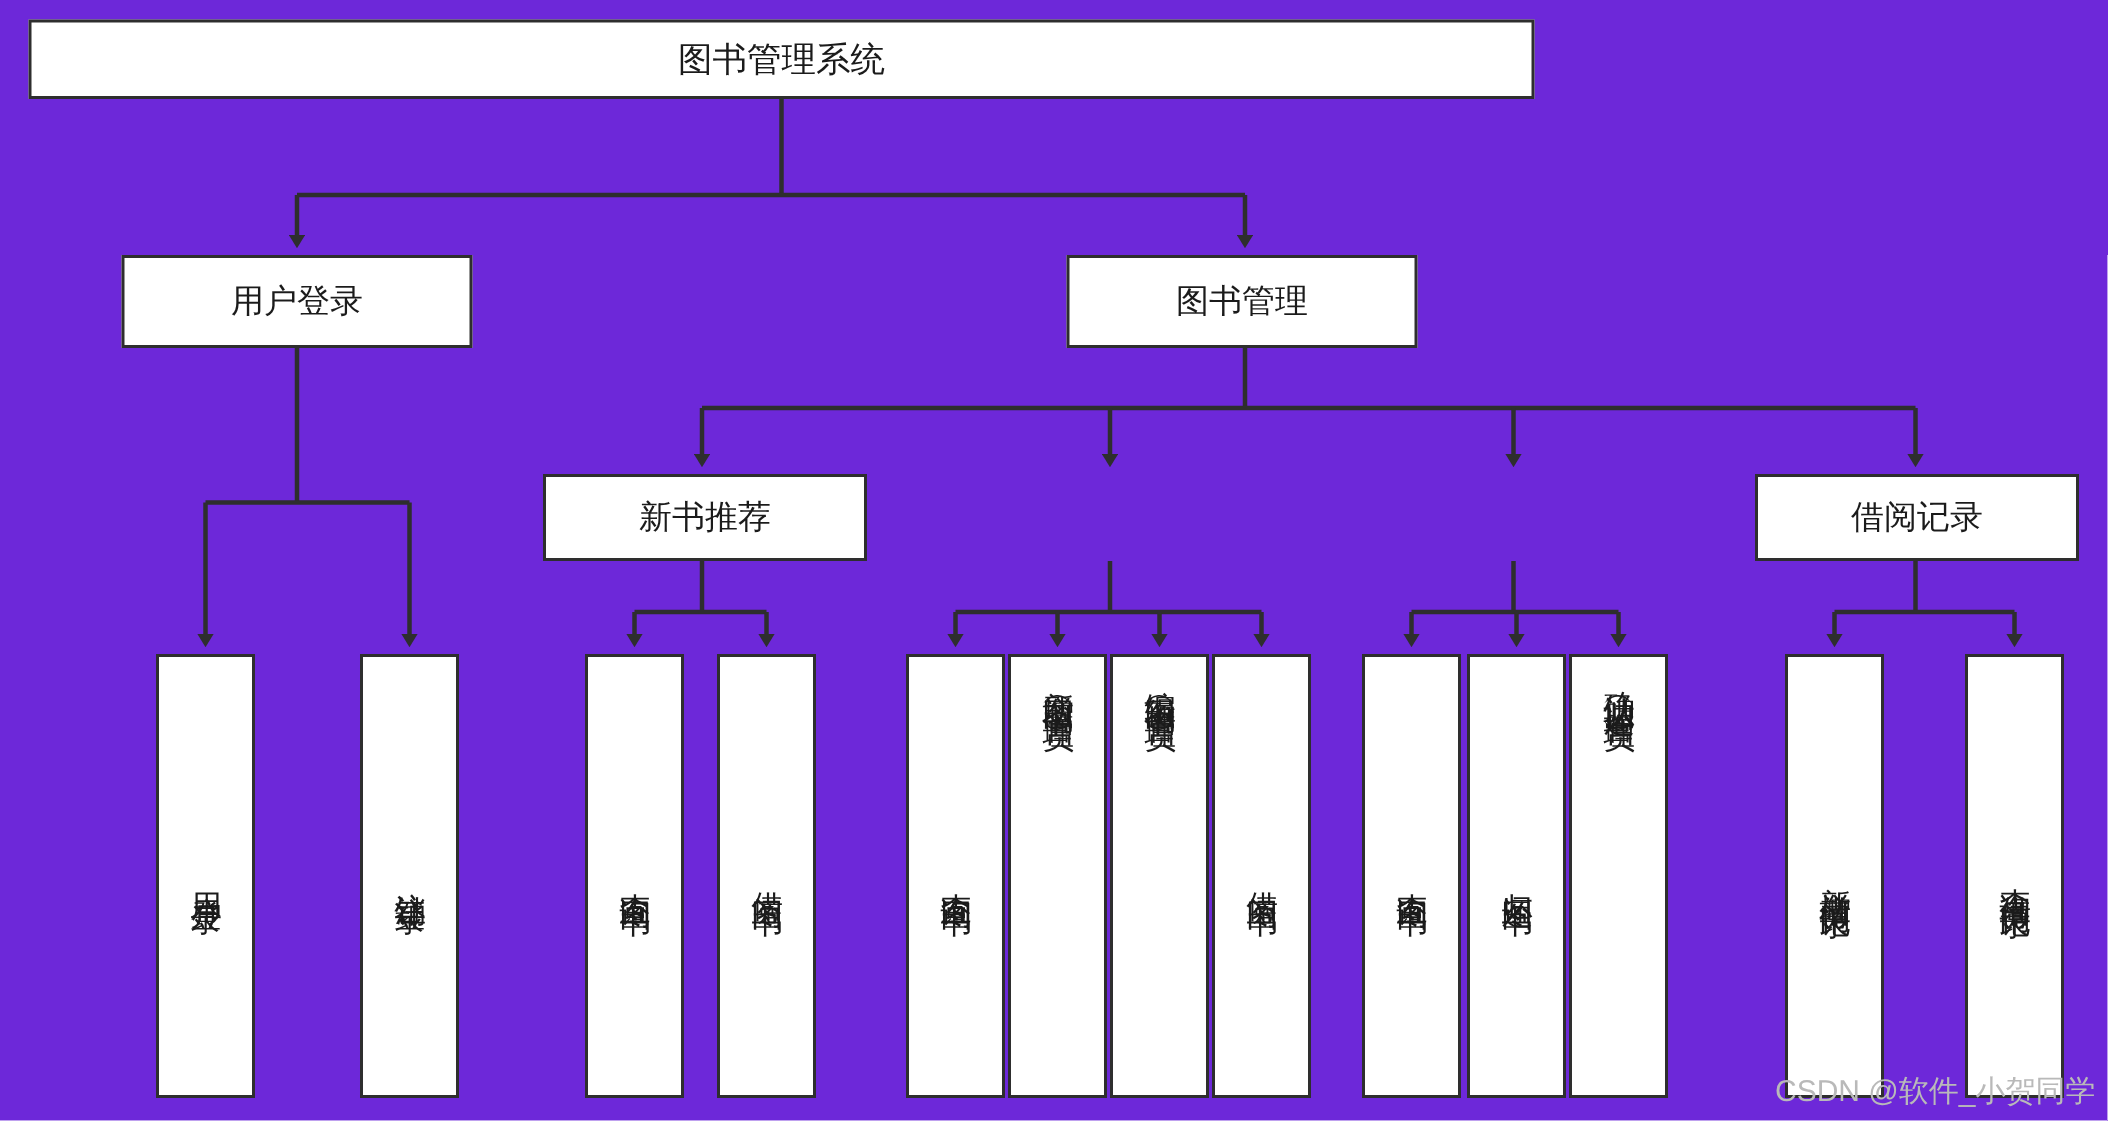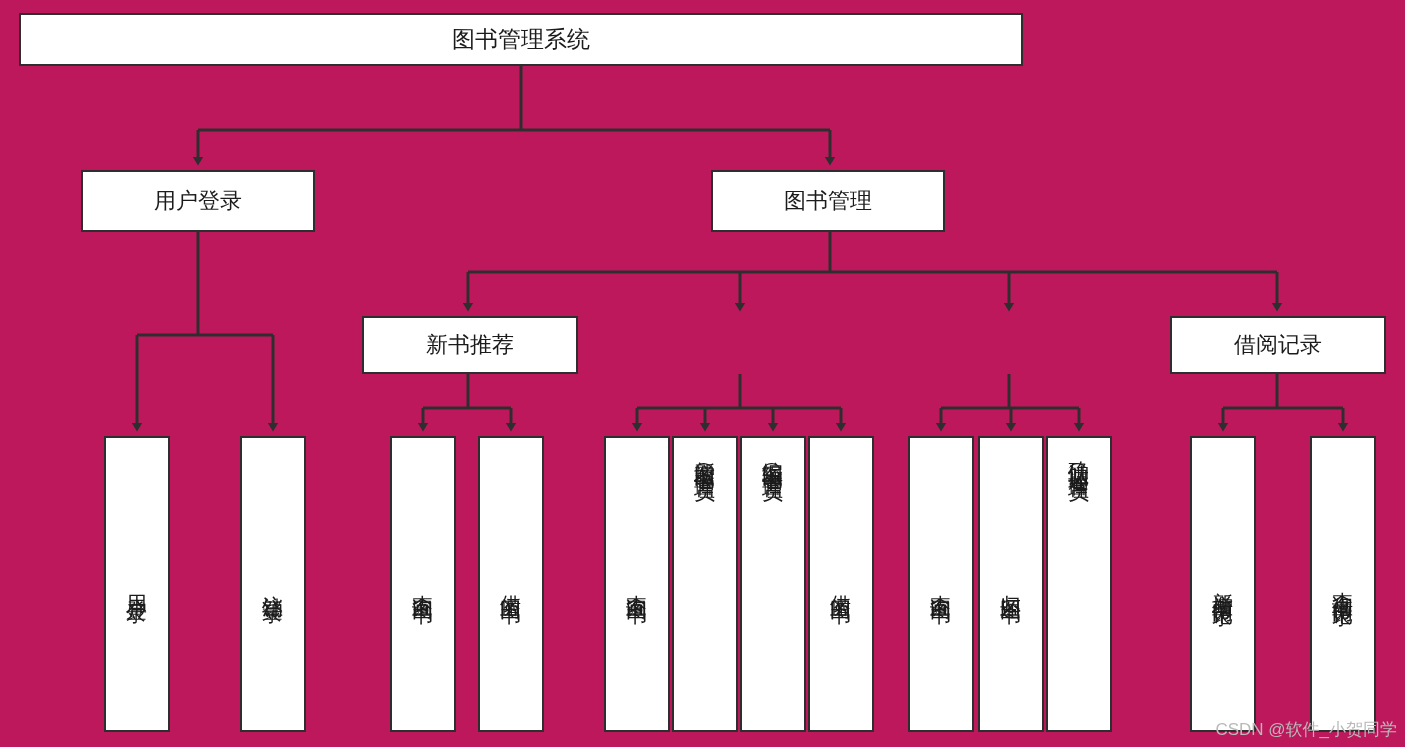--- a/index.html
+++ b/index.html
@@ -8,21 +8,21 @@
     padding: 0;
     background: #ffffff;
   }
   body {
     font-family: "Liberation Sans", "DejaVu Sans", sans-serif;
   }
   #canvas {
     position: relative;
     width: 1405px;
     height: 747px;
-    background: #be185d;
+    background: #6d28d9;
     overflow: hidden;
   }
   #edges {
     position: absolute;
     left: 0;
     top: 0;
     width: 1405px;
     height: 747px;
     pointer-events: none;
   }
@@ -62,21 +62,21 @@
     line-height: 1;
   }
   .node.vert.centered {
     align-items: center;
     padding-top: 0;
   }
   #watermark {
     position: absolute;
     right: 8px;
     bottom: 6px;
-    font-size: 17px;
+    font-size: 20px;
     color: #b9b9b9;
     z-index: 5;
     white-space: pre;
   }
 </style>
 </head>
 <body>
 
 <div id="canvas">
 

